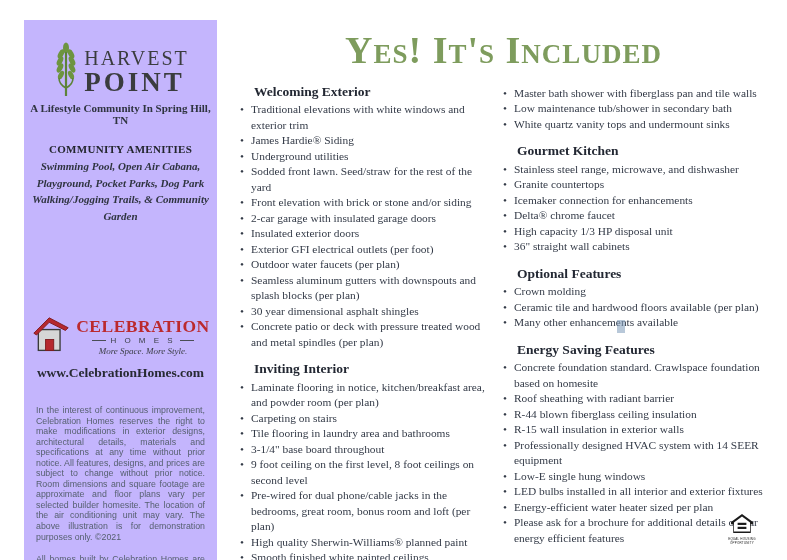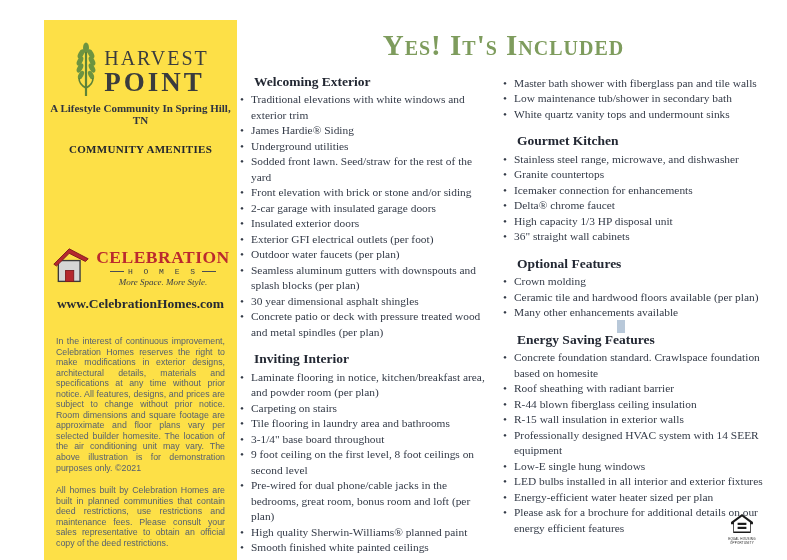--- a/index.html
+++ b/index.html
@@ -2,46 +2,46 @@
 <html><head>
 <meta charset="utf-8">
 <style>
   html,body{margin:0;padding:0;}
   body{
     width:787px;height:560px;position:relative;background:#ffffff;
     font-family:"Liberation Serif", serif;overflow:hidden;
   }
   
   .sidebar{
-    position:absolute;left:44px;top:20px;width:193px;height:540px;
-    background:#fde047;text-align:center;color:#2f3440;
+    position:absolute;left:24px;top:20px;width:193px;height:540px;
+    background:#c4b5fd;text-align:center;color:#2f3440;
   }
   .hp-logo{margin-top:22px;display:flex;justify-content:center;align-items:center;gap:4px;}
   .hp-text{text-align:left;color:#3a3c3e;}
   .hp-harvest{font-size:20px;letter-spacing:2px;line-height:1;}
   .hp-point{font-size:27px;font-weight:bold;letter-spacing:3px;line-height:1;margin-top:1px;}
   .tagline{font-size:11px;font-weight:bold;color:#2f3440;}
   .amenities-title{margin-top:17px;font-size:11px;font-weight:bold;letter-spacing:0.3px;color:#23262e;}
   .amenities-text{margin-top:3px;font-size:11px;font-weight:bold;font-style:italic;line-height:1.5;padding:0 6px;color:#2f3440;}
   .ch-logo{margin-top:92px;display:flex;justify-content:center;align-items:center;gap:5px;}
   .ch-text{text-align:center;}
   .ch-name{font-size:17.5px;color:#bb2a2e;letter-spacing:0.5px;line-height:1;font-weight:bold;}
   .ch-homes{display:flex;align-items:center;justify-content:center;gap:4px;margin-top:1px;}
   .ch-homes .hline{flex:0 0 14px;height:1px;background:#4a4d55;}
-  .ch-homes .htxt{font-size:8px;letter-spacing:3px;color:#3a3d45;font-family:Liberation Mono, monospace;}
+  .ch-homes .htxt{font-size:8px;letter-spacing:3px;color:#3a3d45;font-family:Liberation Sans, sans-serif;}
   .ch-tag{font-size:9px;font-style:italic;color:#3a3d45;margin-top:1px;}
   .website{margin-top:7px;font-size:13.5px;font-weight:bold;color:#272a33;}
   .disclaimer{font-family:"Liberation Sans",sans-serif;font-size:8.8px;line-height:1.2;
     text-align:justify;color:#566070;margin:0;padding:0 12px;}
   .disclaimer.first{margin-top:24px;}
   .disclaimer.second{margin-top:12px;}
   
   .main{position:absolute;left:238px;top:30px;width:531px;}
   .page-title{
-    margin:0;text-align:center;font-size:29px;font-weight:600;color:#7e9c5d;
+    margin:0;text-align:center;font-size:38px;font-weight:600;color:#7e9c5d;
     font-variant:small-caps;letter-spacing:1px;line-height:1.1;
   }
   .columns{display:flex;gap:8px;margin-top:6px;}
   .col{flex:0 0 auto;}
   .col.left{width:255px;}
   .col.right{width:268px;}
   .feature-section h2{
     font-size:13.5px;font-weight:bold;color:#232833;margin:11px 0 3px 16px;line-height:1.15;
   }
   .feature-section:first-child h2{margin-top:6px;}
@@ -88,20 +88,21 @@
       </svg>
     </span>
     <div class="hp-text">
       <div class="hp-harvest">HARVEST</div>
       <div class="hp-point">POINT</div>
     </div>
   </div>
 
   <div class="tagline">A Lifestyle Community In Spring Hill, TN</div>
   <div class="amenities-title">COMMUNITY AMENITIES</div>
+  <div class="amenities-text">Swimming Pool, Open Air Cabana, Playground, Pocket Parks, Dog Park Walking/Jogging Trails, &amp; Community Garden</div>
 
   <div class="ch-logo">
     <span>
       <svg width="40" height="38" viewBox="0 0 44 42">
         <rect x="8" y="15" width="24" height="23" fill="#d6d6d6" stroke="#3a3a3a" stroke-width="1.5"></rect>
         <polygon points="3,19 20,2 41,13 38,16 20,7 6,21" fill="#b5282e" stroke="#7d1a1e" stroke-width="1"></polygon>
         <rect x="16" y="26" width="9" height="12" fill="#b5282e" stroke="#7d1a1e" stroke-width="1"></rect>
       </svg>
     </span>
     <div class="ch-text">

